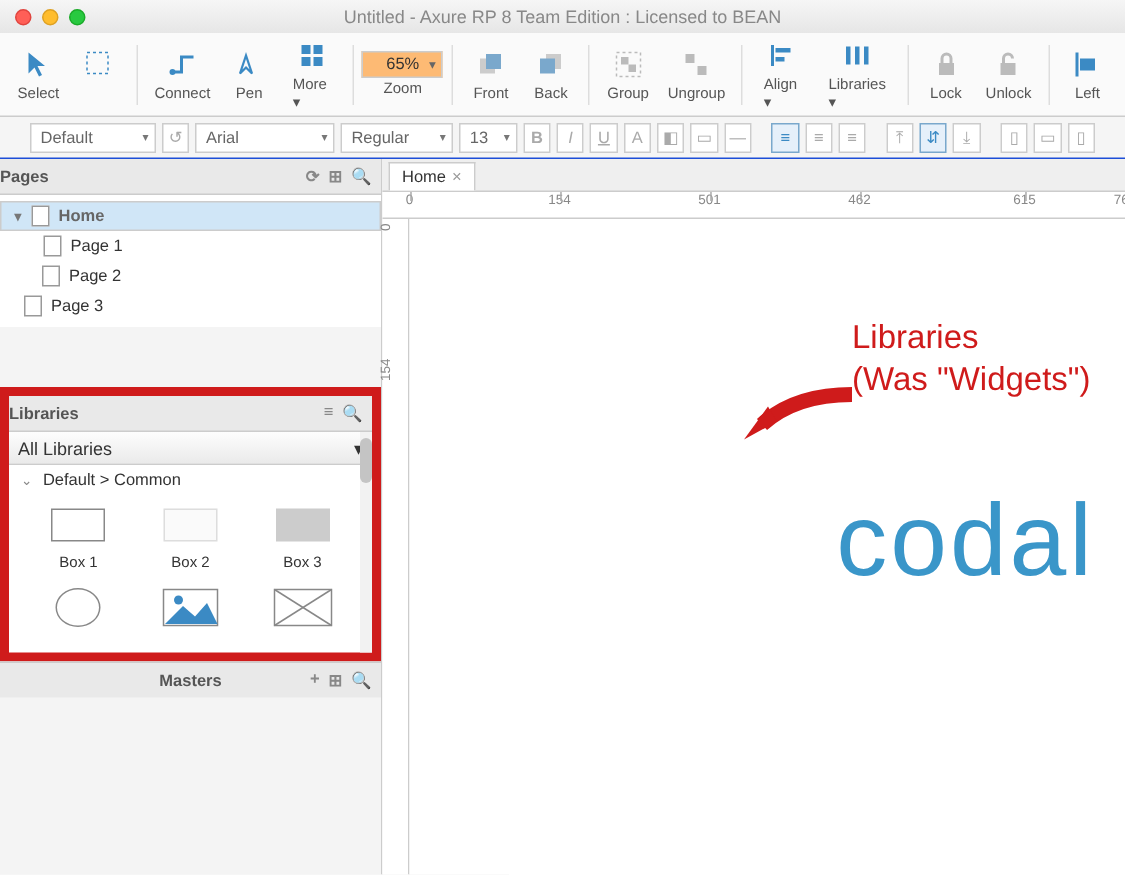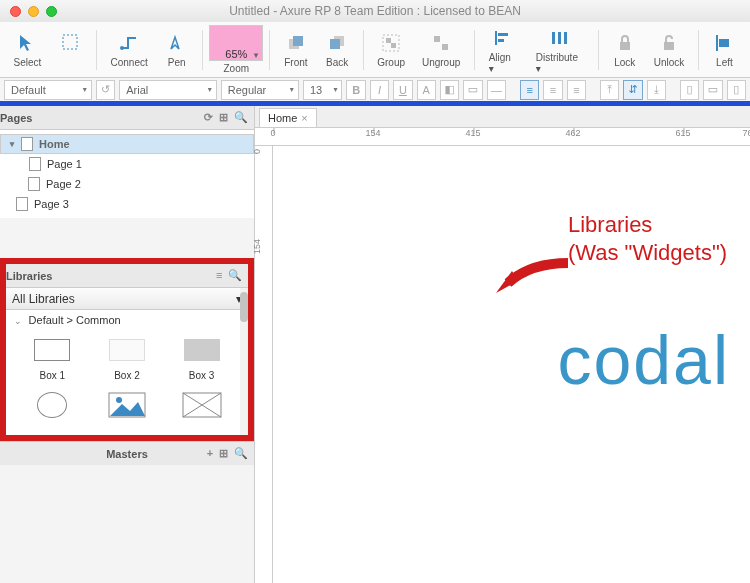--- a/index.html
+++ b/index.html
@@ -11,24 +11,24 @@
   .dot.min { background: #ffbd2e; border:1px solid #dea123; }
   .dot.max { background: #28c940; border:1px solid #1aab29; }
   .title { position:absolute; left:50%; transform:translateX(-50%); color:#888; font-size:12px; white-space:nowrap; }
 
   .toolbar { height: 56px; background: #fafafa; border-bottom: 1px solid #ccc; display: flex; align-items: center; padding: 0 6px; gap: 2px; }
   .tbtn { display:flex; flex-direction:column; align-items:center; justify-content:center; padding: 4px 8px; cursor:pointer; min-width:38px; }
   .tbtn .ic { width:24px; height:24px; display:flex; align-items:center; justify-content:center; color:#3b8ac4; }
   .tbtn .lbl { font-size:10px; color:#555; margin-top:2px; }
   .tbtn.muted .ic { color:#bbb; }
   .vdiv { width:1px; height:40px; background:#ddd; margin: 0 4px; }
-  .zoombox { border:1px solid #ccc; background:#f9a8d4; height:36px; width:54px; display:flex; align-items:flex-end; justify-content:center; font-size:11px; position:relative; }
+  .zoombox { border:1px solid #ccc; background:#fdba74; height:18px; width:54px; display:flex; align-items:center; justify-content:center; font-size:11px; position:relative; }
   .zoombox .caret { position:absolute; right:4px; font-size:9px; color:#666; }
 
-  .fmtbar { height: 28px; background: #f5f5f5; border-bottom:5px solid #1d4ed8; display:flex; align-items:center; padding:0 4px; gap:4px;text-align:right; }
+  .fmtbar { height: 28px; background: #f5f5f5; border-bottom:1px solid #1d4ed8; display:flex; align-items:center; padding:0 20px; gap:4px;text-align:right; }
   .sel { background:#fff; border:1px solid #ccc; height:20px; padding:0 18px 0 6px; position:relative; font-size:11px; display:flex; align-items:center; color:#666; }
   .sel .car { position:absolute; right:4px; font-size:8px; color:#777; }
   .sqbtn { width:20px; height:20px; border:1px solid #ccc; background:#fff; display:flex; align-items:center; justify-content:center; color:#aaa; font-size:11px; }
   .sqbtn.on { background:#e6f0fa; border-color:#7aa8cc; color:#3b8ac4; }
 
   .workspace { display:flex; height: calc(583px - 22px - 56px - 28px); }
   .sidebar { width: 255px; background:#f4f4f4; border-right:1px solid #ccc; display:flex; flex-direction:column; }
   .panelhead { height:24px; background:#e9e9e9; border-bottom:1px solid #ccc; display:flex; align-items:center; justify-content:flex-start; position:relative; font-size:11px; font-weight:bold; color:#555; }
   .panelhead .acts { position:absolute; right:6px; display:flex; gap:6px; color:#888; }
   .panelhead .acts span { cursor:pointer; }
@@ -106,20 +106,31 @@
     <div class="lbl">Connect</div>
   </div>
   <div class="tbtn">
     <div class="ic">
         <svg width="20" height="20">
           <path d="M4 16 L8 4 L12 16 L8 12 Z" fill="none" stroke="#3b8ac4" stroke-width="1.5"></path>
         </svg>
       </div>
     <div class="lbl">Pen</div>
   </div>
+  <div class="tbtn">
+    <div class="ic">
+        <svg width="20" height="20">
+          <rect x="3" y="3" width="6" height="6" fill="#3b8ac4"></rect>
+          <rect x="11" y="3" width="6" height="6" fill="#3b8ac4"></rect>
+          <rect x="3" y="11" width="6" height="6" fill="#3b8ac4"></rect>
+          <rect x="11" y="11" width="6" height="6" fill="#3b8ac4"></rect>
+        </svg>
+      </div>
+    <div class="lbl">More ▾</div>
+  </div>
   <div class="vdiv"></div>
   <div style="display:flex;flex-direction:column;align-items:center;">
     <div class="zoombox">
         <span>65%</span>
         <span class="caret">▾</span>
       </div>
     <div class="lbl" style="font-size:10px;color:#555;margin-top:2px;">Zoom</div>
   </div>
   <div class="vdiv"></div>
   <div class="tbtn muted">
@@ -172,21 +183,21 @@
       <div class="lbl">Align ▾</div>
     </div>
   <div class="tbtn">
       <div class="ic">
         <svg width="20" height="20">
           <rect x="2" y="4" width="3" height="12" fill="#3b8ac4"></rect>
           <rect x="8" y="4" width="3" height="12" fill="#3b8ac4"></rect>
           <rect x="14" y="4" width="3" height="12" fill="#3b8ac4"></rect>
         </svg>
       </div>
-      <div class="lbl">Distribute ▾</div>
+      <div class="lbl">Libraries ▾</div>
     </div>
   <div class="vdiv"></div>
   <div class="tbtn muted">
       <div class="ic">
         <svg width="18" height="18">
           <rect x="4" y="8" width="10" height="8" fill="#bbb"></rect>
           <path d="M6 8 V5 a3 3 0 0 1 6 0 V8" fill="none" stroke="#bbb" stroke-width="2"></path>
         </svg>
       </div>
       <div class="lbl">Lock</div>
@@ -366,21 +377,21 @@
   <div class="canvaswrap">
     <div class="tabs">
       <div class="tab">
         <span>Home</span>
         <span class="x">×</span>
       </div>
     </div>
     <div class="hruler">
       <div class="tick" style="left:18px">0</div>
       <div class="tick" style="left:118px">154</div>
-      <div class="tick" style="left:218px">415</div>
+      <div class="tick" style="left:218px">501</div>
       <div class="tick" style="left:318px">462</div>
       <div class="tick" style="left:428px">615</div>
       <div class="tick" style="left:495px">769</div>
     </div>
     <div class="canvasarea">
       <div class="vruler">
         <div class="vtick" style="top:8px">0</div>
         <div class="vtick" style="top:108px">154</div>
       </div>
       <div class="canvas">

